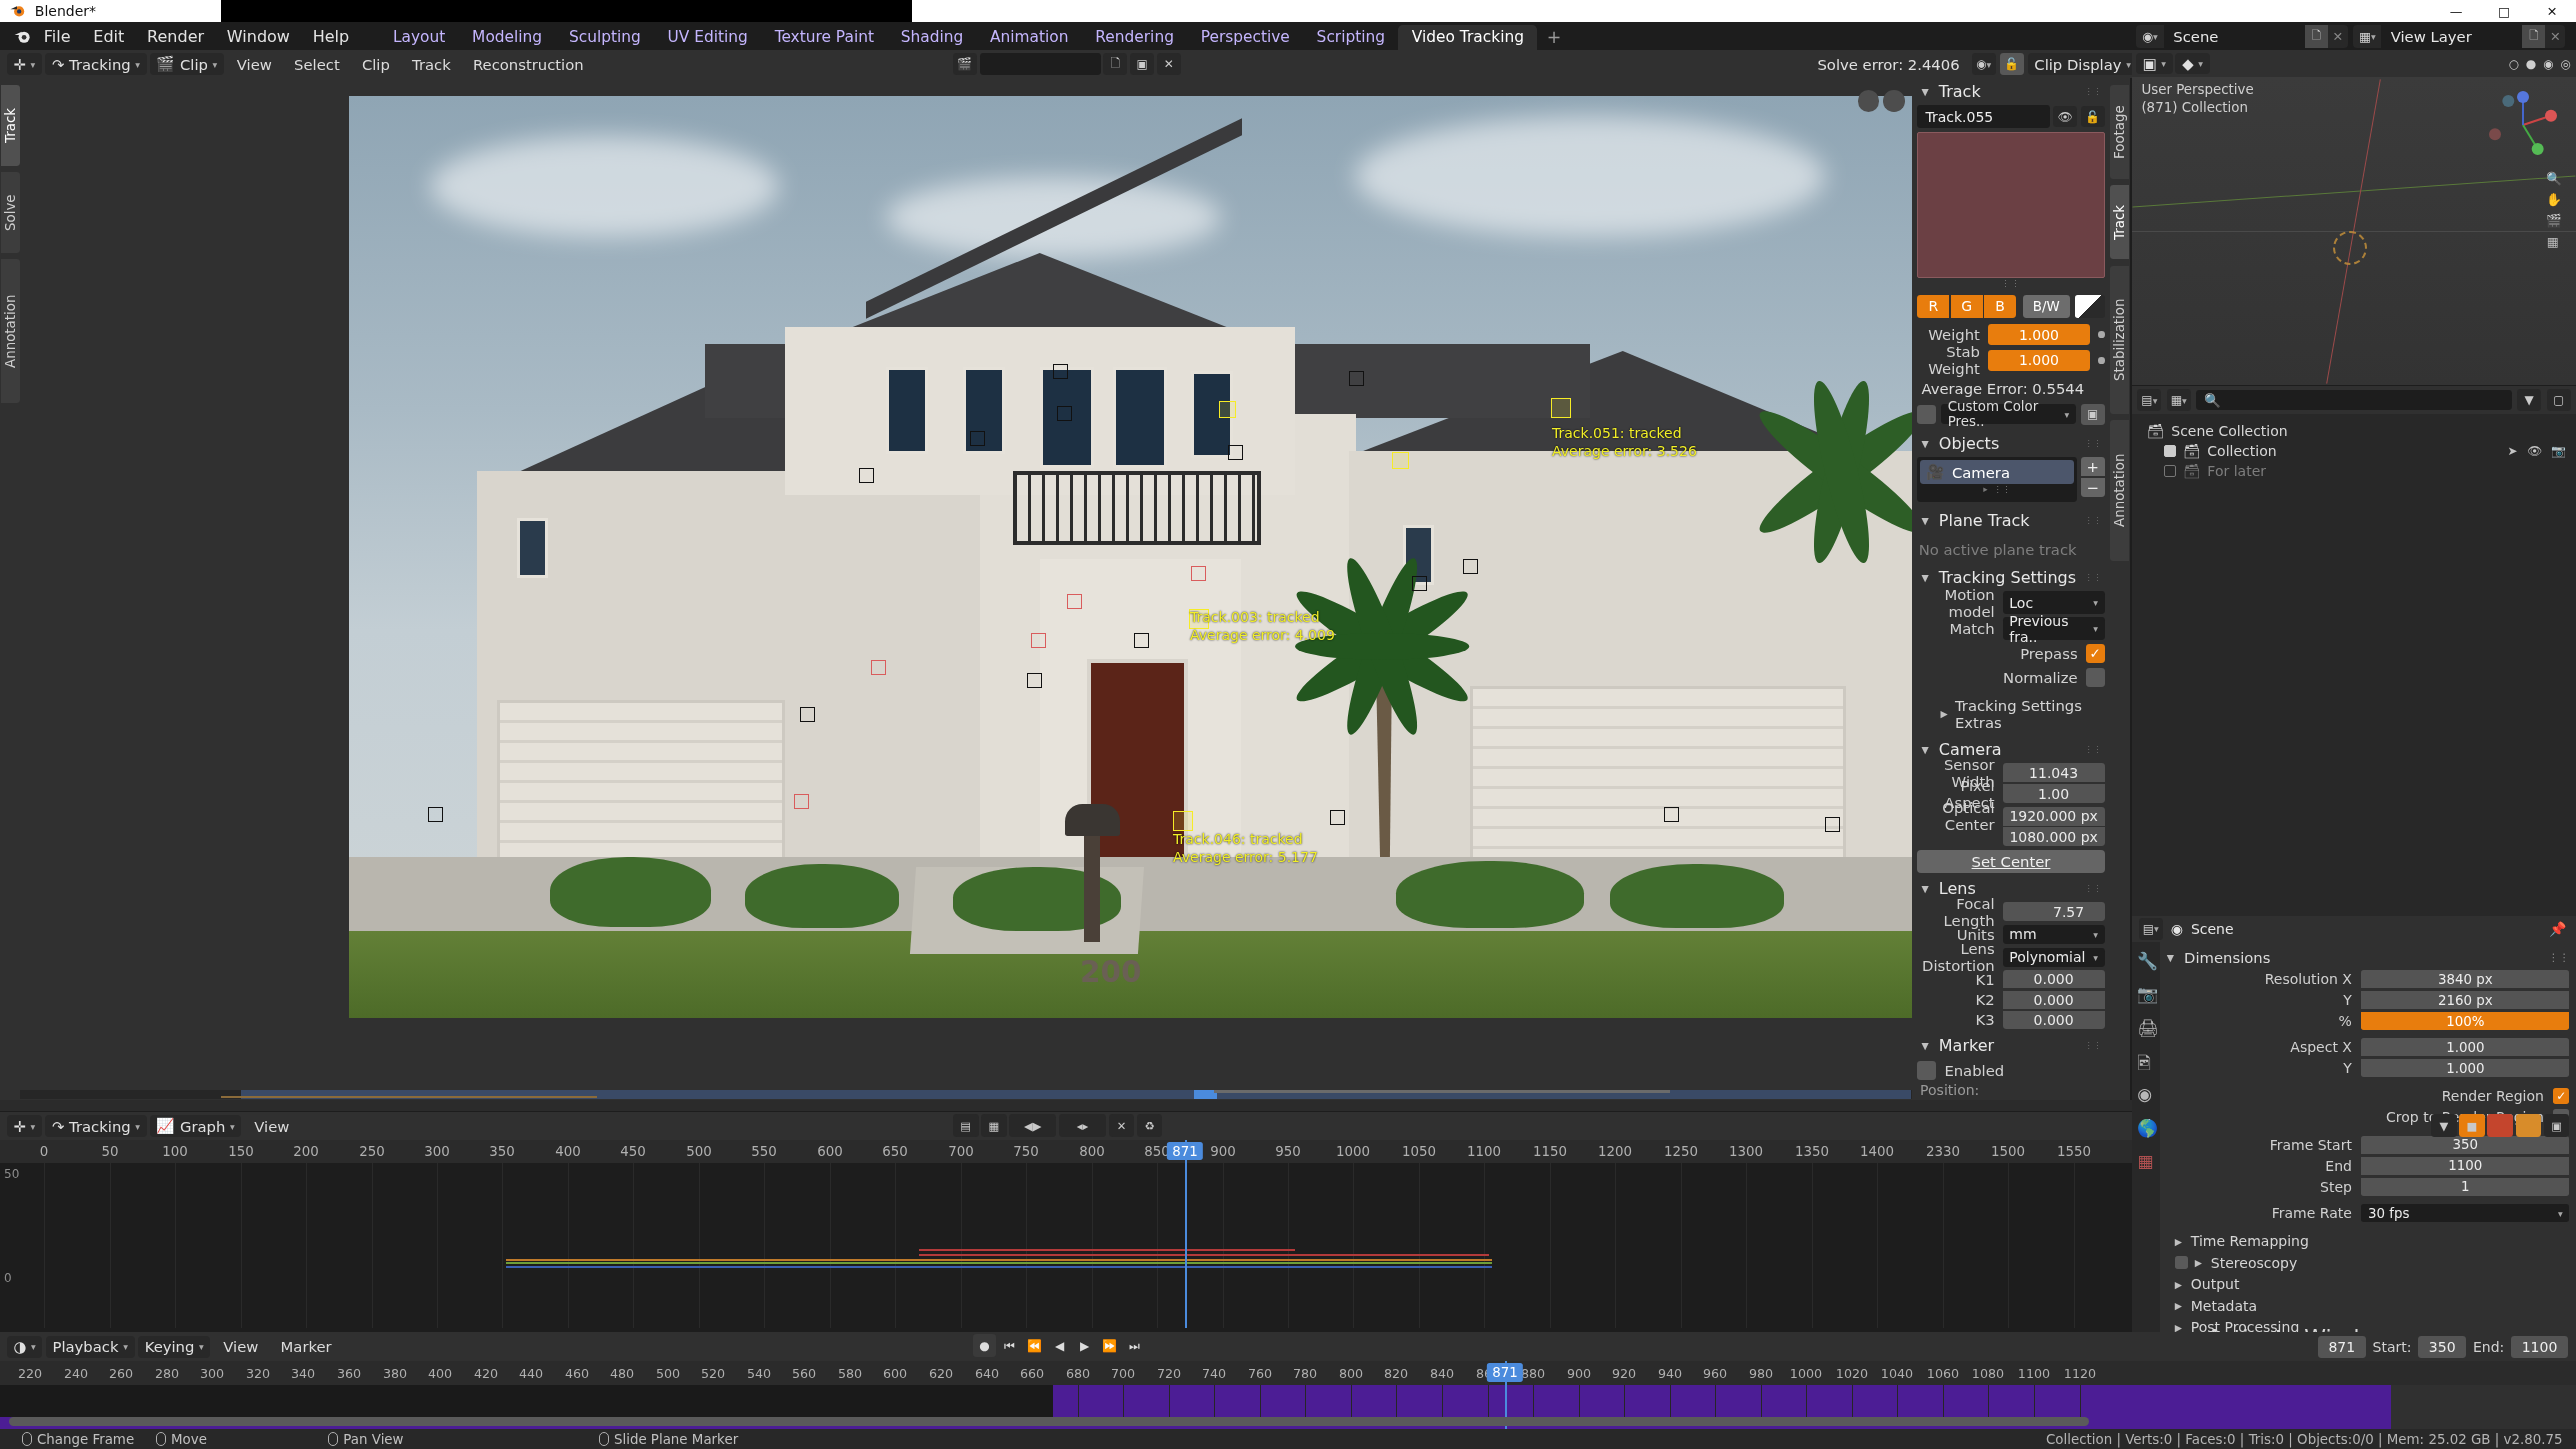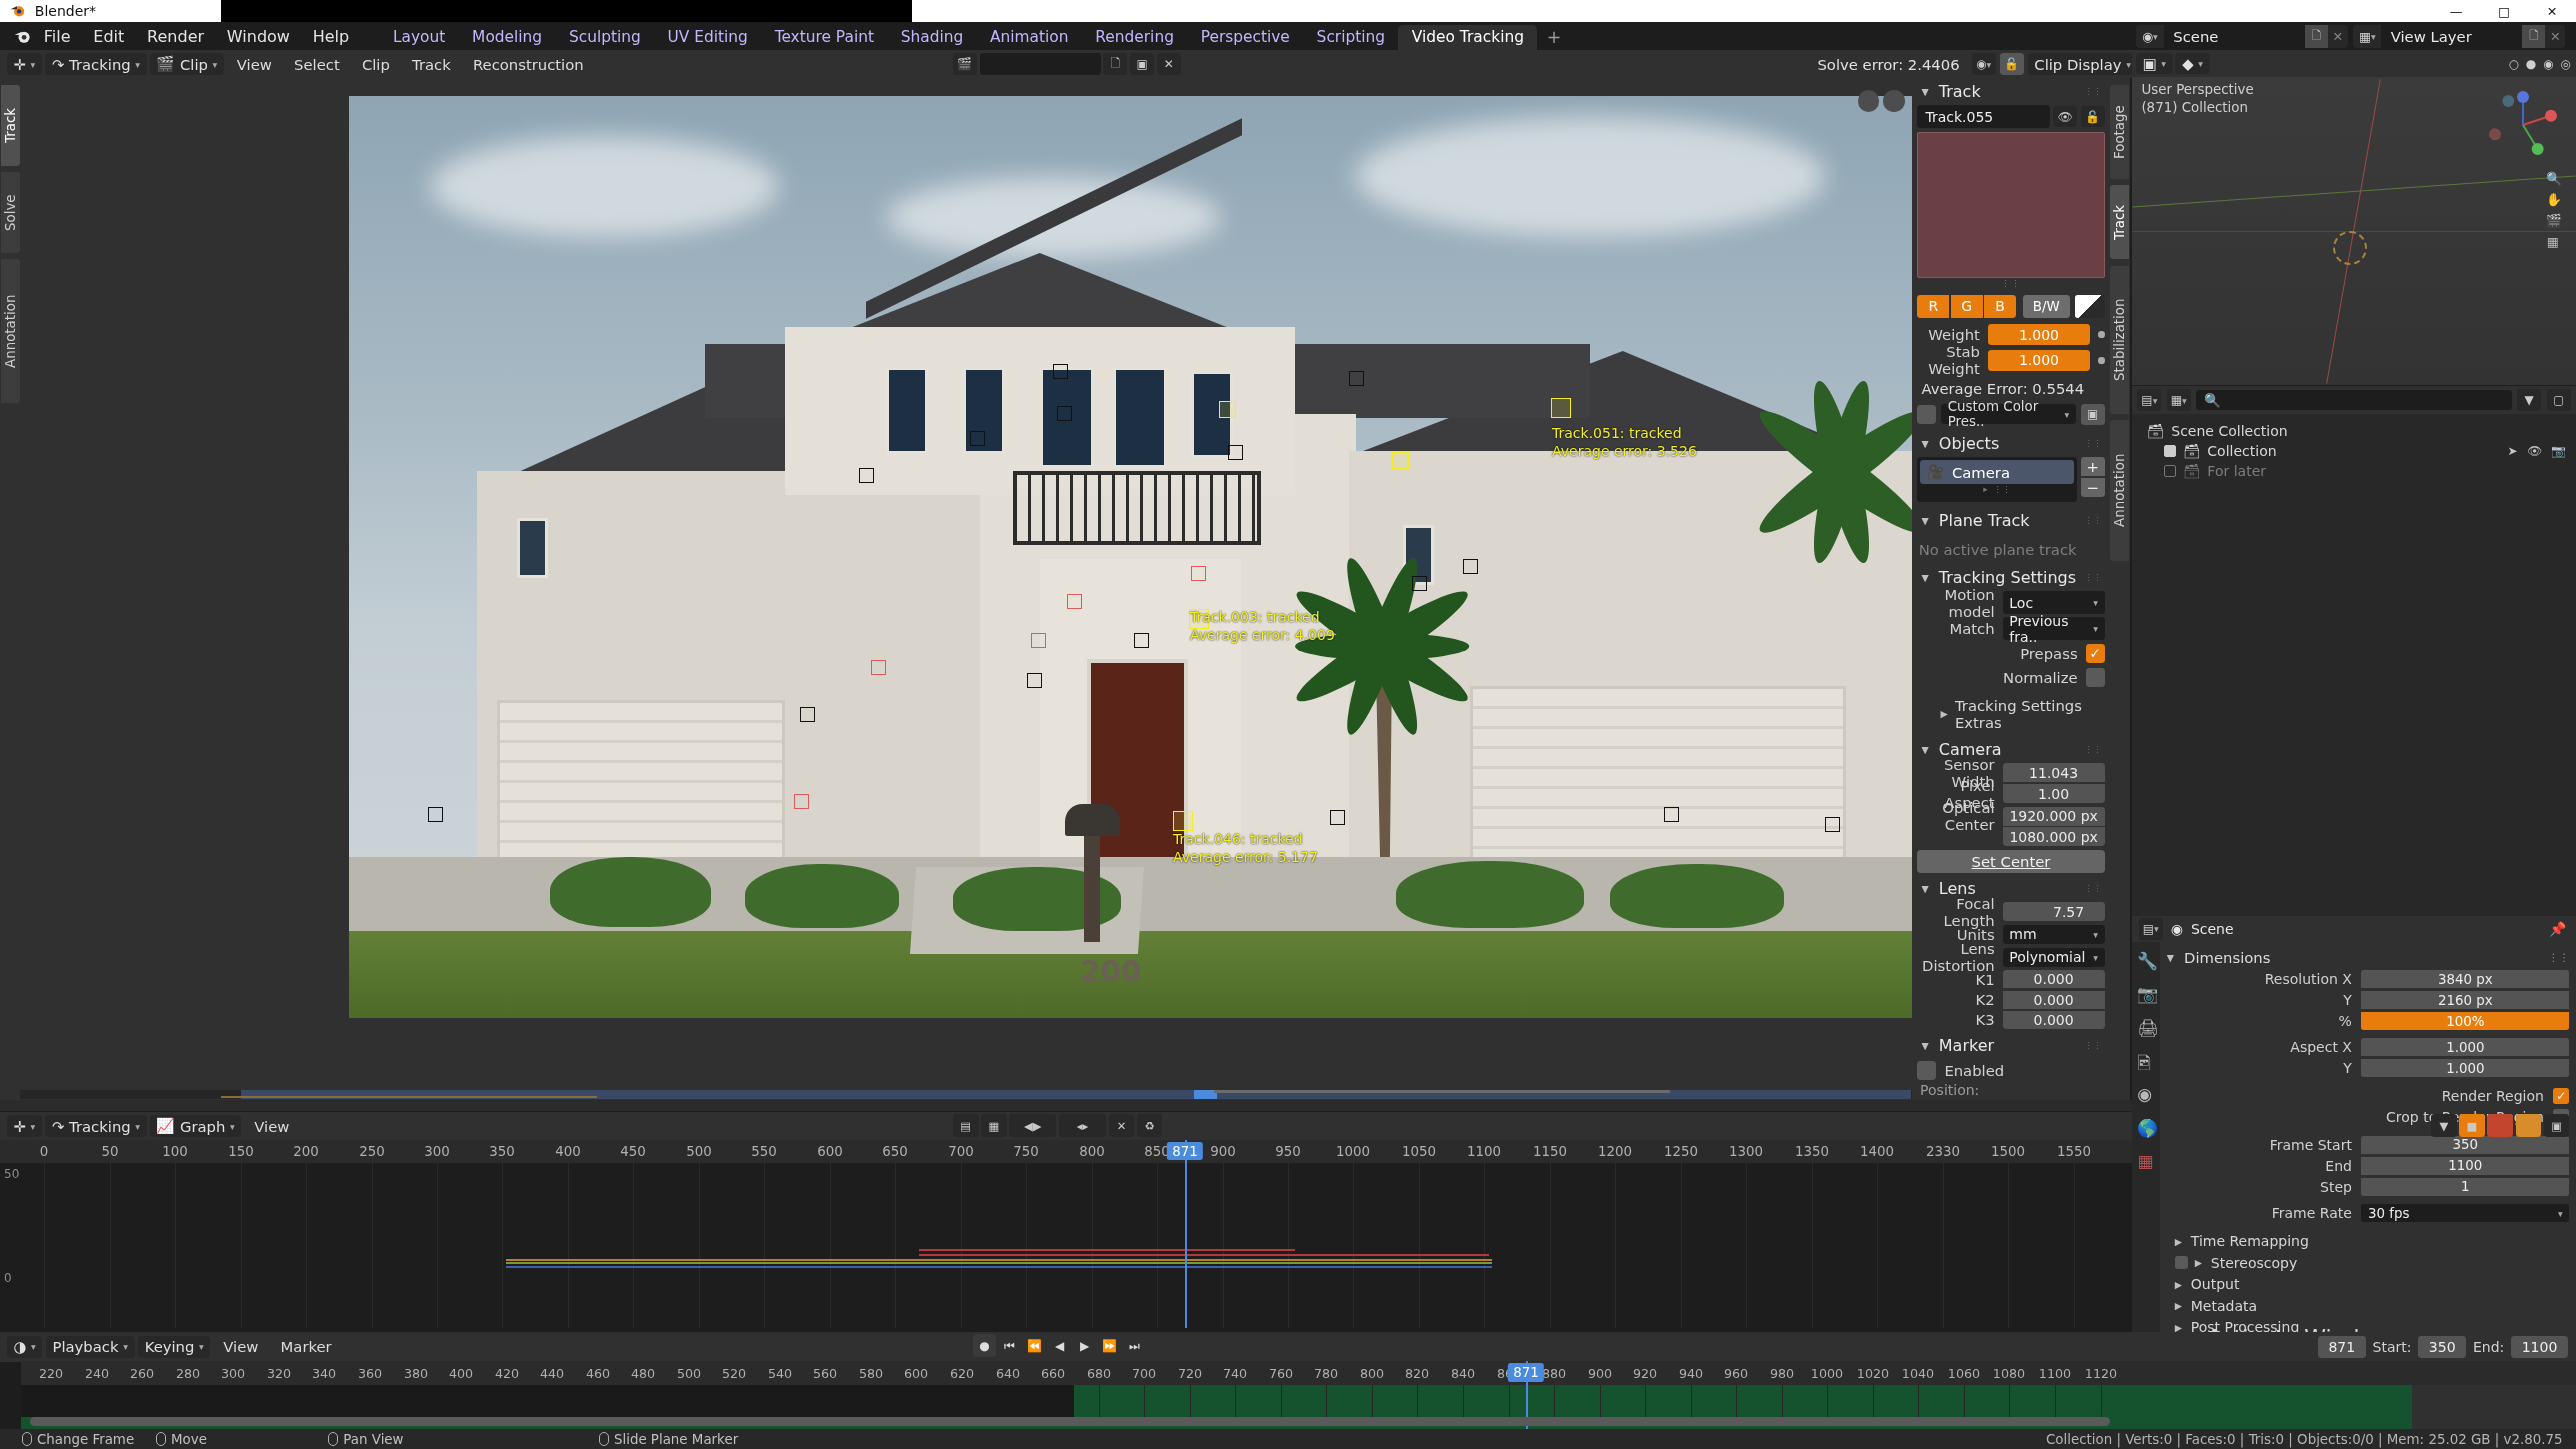--- a/index.html
+++ b/index.html
@@ -245,21 +245,21 @@
 
   
   .tlheader { position:absolute; left:0; top:1332px; width:2576px; height:29.5px;
               background:#303030; display:flex; align-items:center; gap:3.4px; padding-left:6.7px; }
   .tlcenter { position:absolute; left:973px; top:1334px; display:flex; align-items:center; gap:2px; }
   .tlbtn { width:23px; height:23px; display:flex; align-items:center; justify-content:center;
            color:#dcdcdc; font-size:12px; }
   .tlright { position:absolute; right:8px; top:1336px; display:flex; align-items:center; gap:6.7px; }
   .tlfield { height:21.5px; background:#545454; border-radius:3.4px; display:flex;
              align-items:center; justify-content:center; font-size:14px; color:#eee; padding:0 10.7px; }
-  .tlarea { position:absolute; left:0; top:1361px; width:2391px; height:68px; background:#14532d;margin-left:21px; }
+  .tlarea { position:absolute; left:0; top:1361px; width:2391px; height:68px; background:#4c1d95; }
   .tlruler { position:absolute; left:0; top:0; width:2576px; height:24px; background:#2b2b2b; }
   .tltick { position:absolute; top:4.7px; font-size:12.7px; color:#b0b0b0; transform:translateX(-50%); }
   .tlvline { position:absolute; top:24px; width:0.7px; height:32px; background:#262626; }
   .tlhead { position:absolute; top:0; width:2px; height:68px; background:#4b8bdd; }
   .tlhlabel { position:absolute; top:2px; height:19px; background:#4b8bdd; color:#fff;
               border-radius:2.7px; font-size:13.4px; display:flex; align-items:center;
               justify-content:center; padding:0 5.4px; transform:translateX(-50%); }
   .hscroll { position:absolute; left:9.4px; bottom:2.7px; height:9.4px; border-radius:4.7px;
              background:#5a5a5a; }
 

